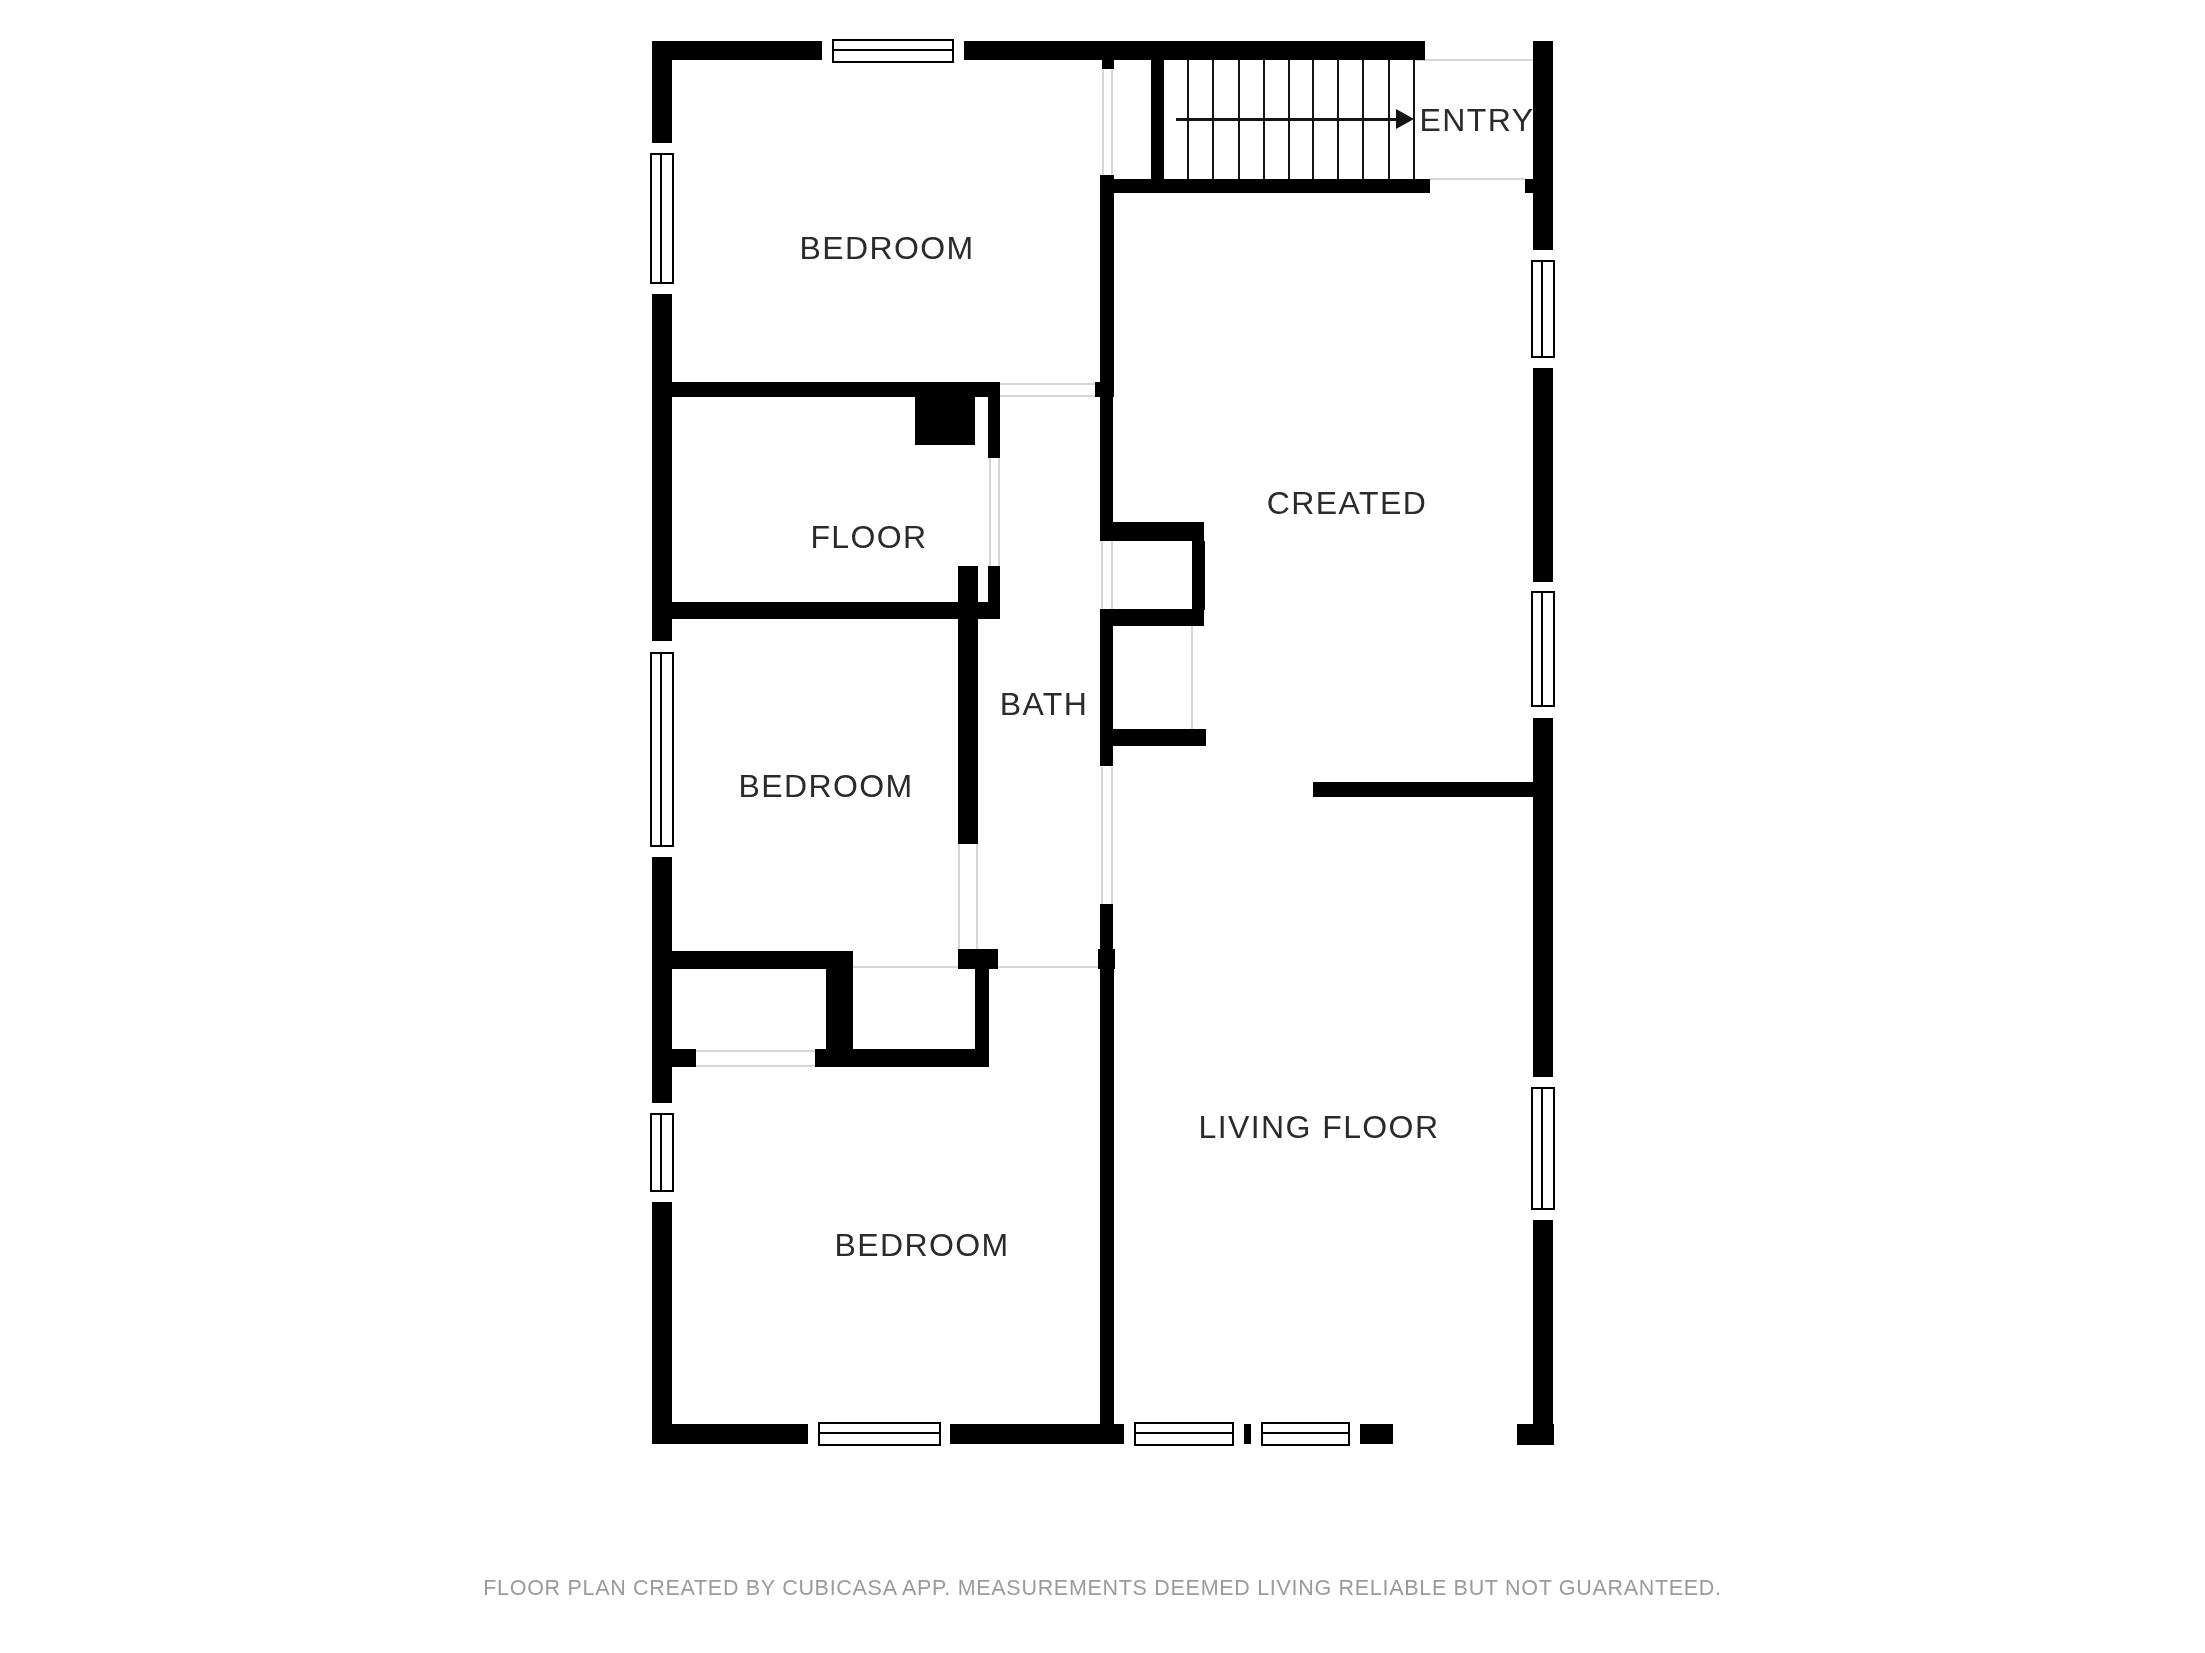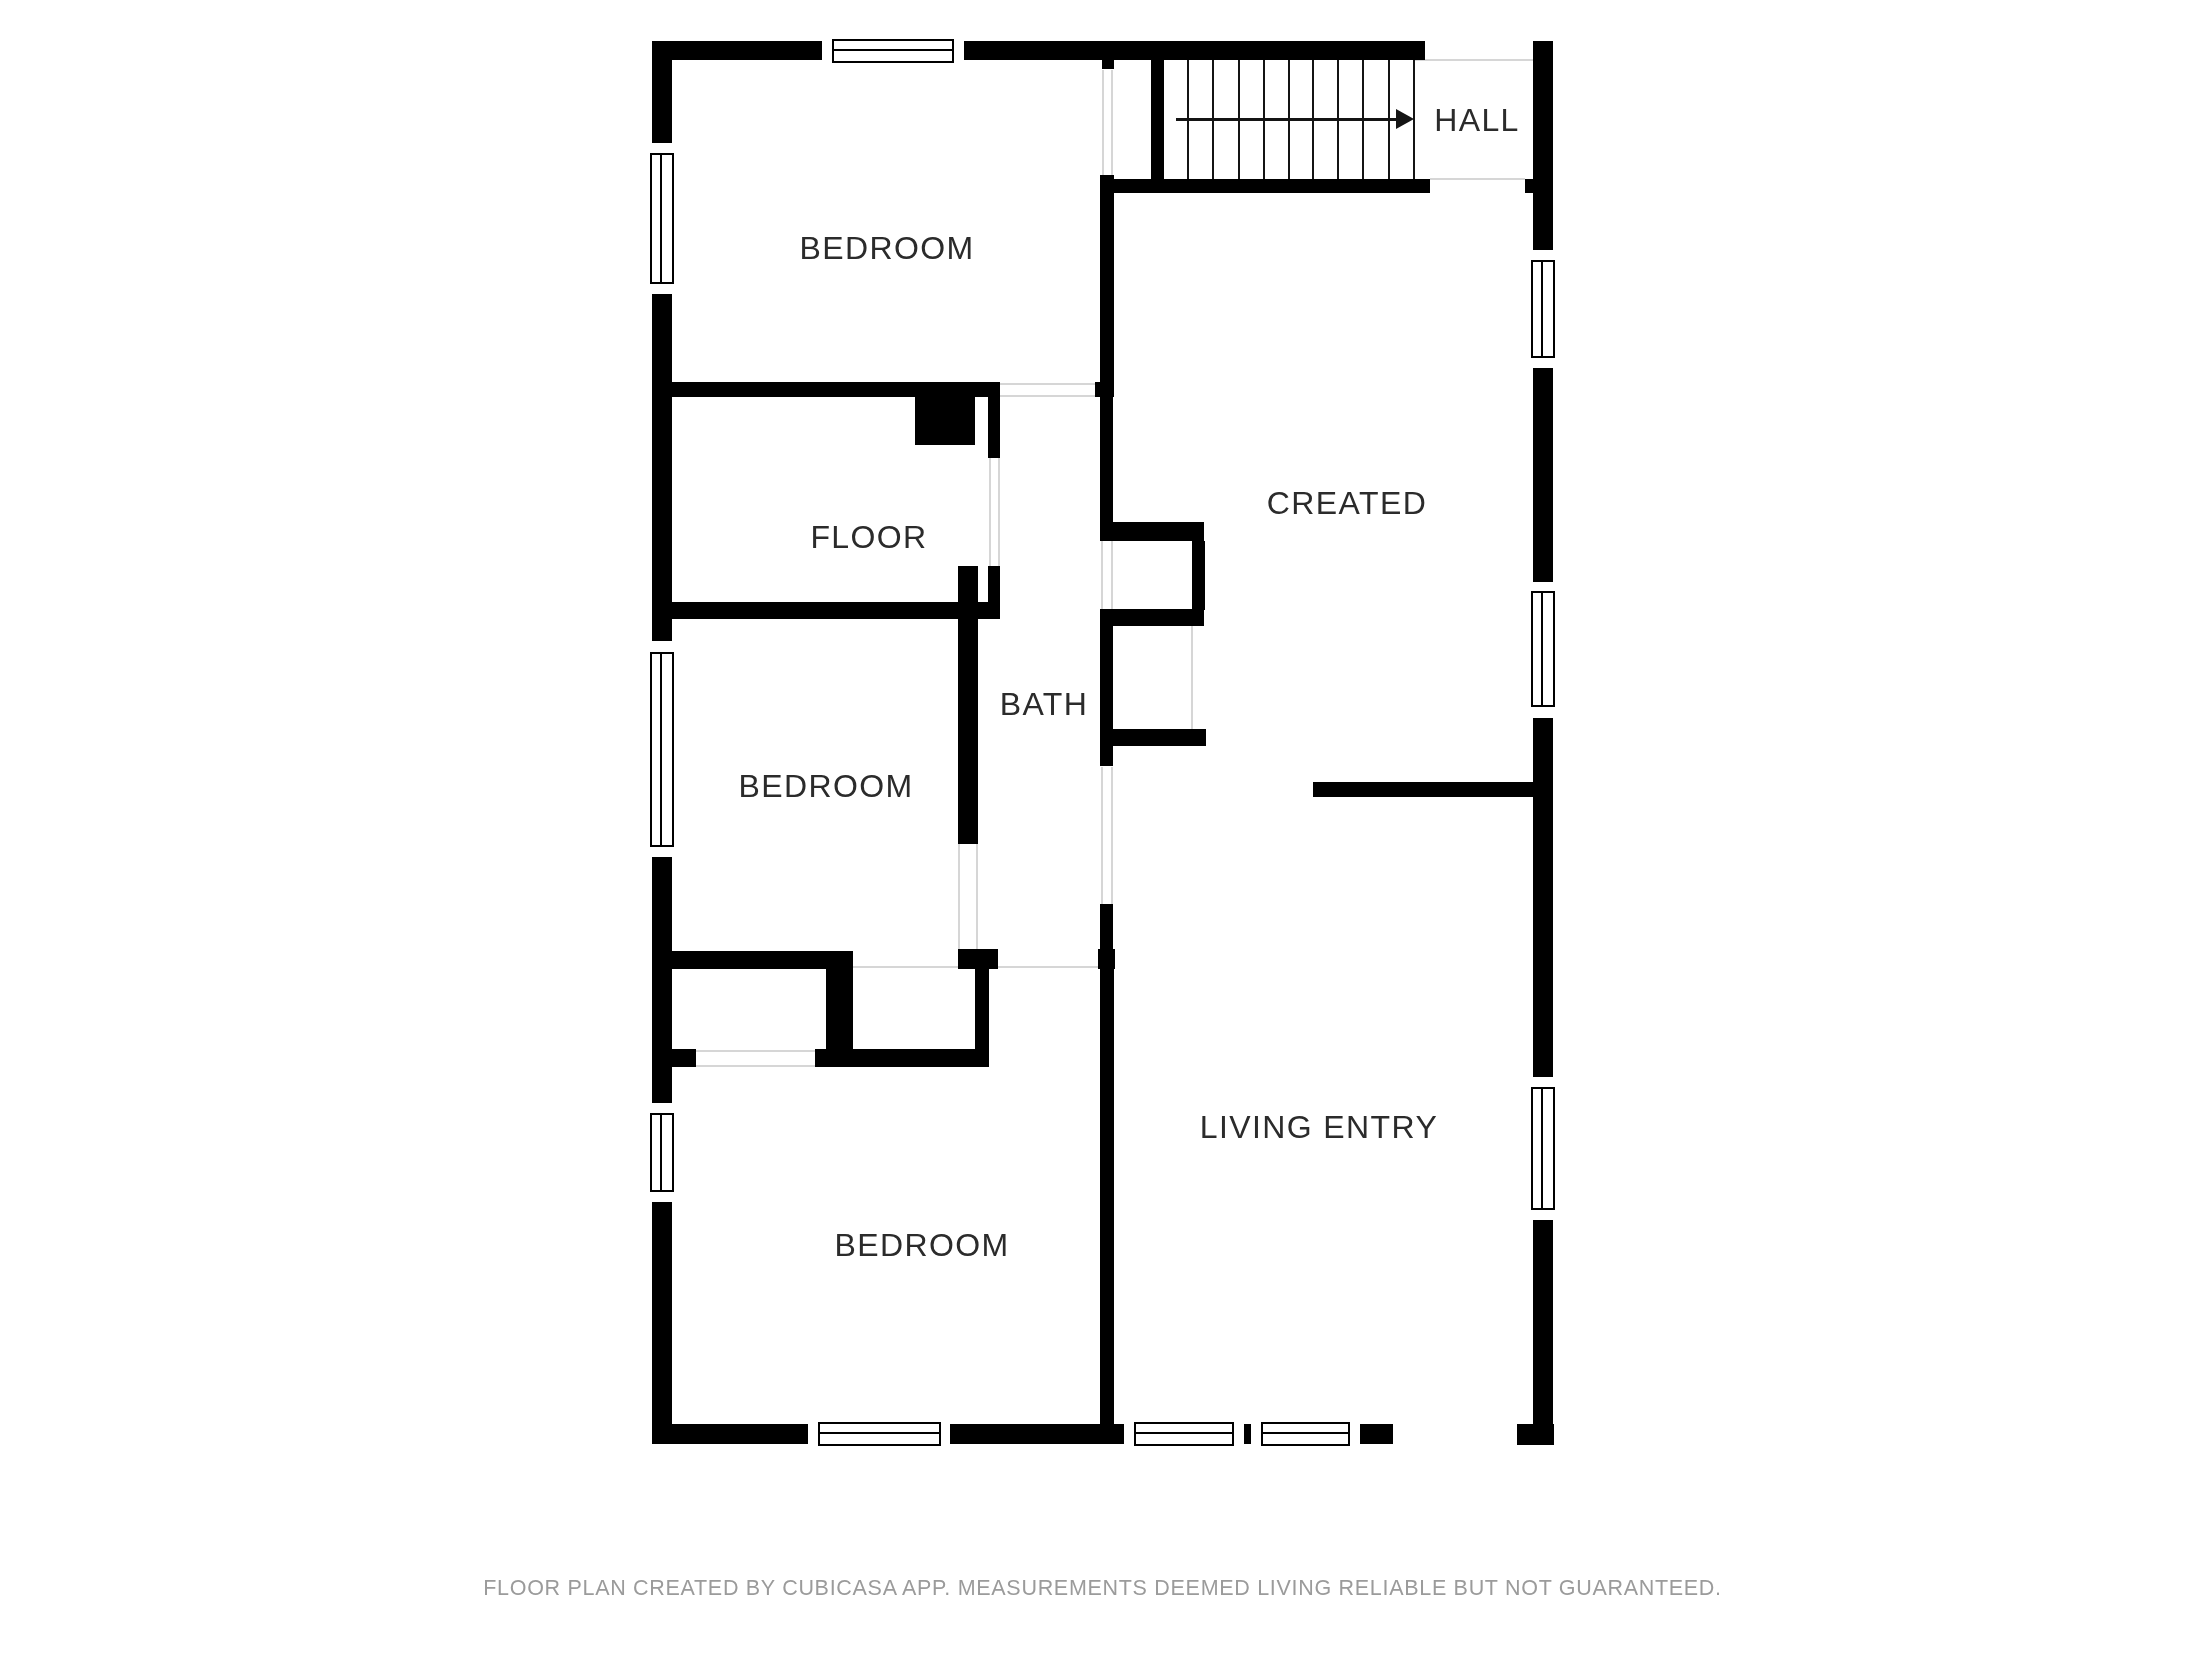--- a/index.html
+++ b/index.html
@@ -128,22 +128,22 @@
     <div class="wall" style="left: 1100px; top: 609px; width: 104px; height: 16.5px;"></div>
     <div class="wall" style="left: 1100px; top: 729px; width: 106px; height: 16.5px;"></div>
     <div class="wall" style="left: 672px; top: 951px; width: 181px; height: 18px;"></div>
     <div class="wall" style="left: 826px; top: 966px; width: 27px; height: 98px;"></div>
     <div class="wall" style="left: 672px; top: 1049px; width: 24px; height: 18px;"></div>
     <div class="wall" style="left: 815px; top: 1049px; width: 174px; height: 18px;"></div>
     <div class="wall" style="left: 975px; top: 966px; width: 14.4px; height: 83px;"></div>
     <div class="wall" style="left: 1313px; top: 782px; width: 220px; height: 15px;"></div>
     <div class="fixture" style="left: 915px; top: 396px; width: 60px; height: 49px;"></div>
     <div class="room-label" style="left: 887px; top: 248px;">BEDROOM</div>
-    <div class="room-label" style="left: 1477px; top: 120px;">HALL</div>
+    <div class="room-label" style="left: 1477px; top: 120px;">ENTRY</div>
     <div class="room-label" style="left: 1347px; top: 503px;">CREATED</div>
     <div class="room-label" style="left: 869px; top: 537px;">FLOOR</div>
     <div class="room-label" style="left: 1044px; top: 704px;">BATH</div>
     <div class="room-label" style="left: 826px; top: 786px;">BEDROOM</div>
-    <div class="room-label" style="left: 1319px; top: 1127px;">LIVING ENTRY</div>
+    <div class="room-label" style="left: 1319px; top: 1127px;">LIVING FLOOR</div>
     <div class="room-label" style="left: 922px; top: 1245px;">BEDROOM</div>
   </div>
 <div id="footer-note">FLOOR PLAN CREATED BY CUBICASA APP. MEASUREMENTS DEEMED LIVING RELIABLE BUT NOT GUARANTEED.</div>
 
 
 </body></html>

